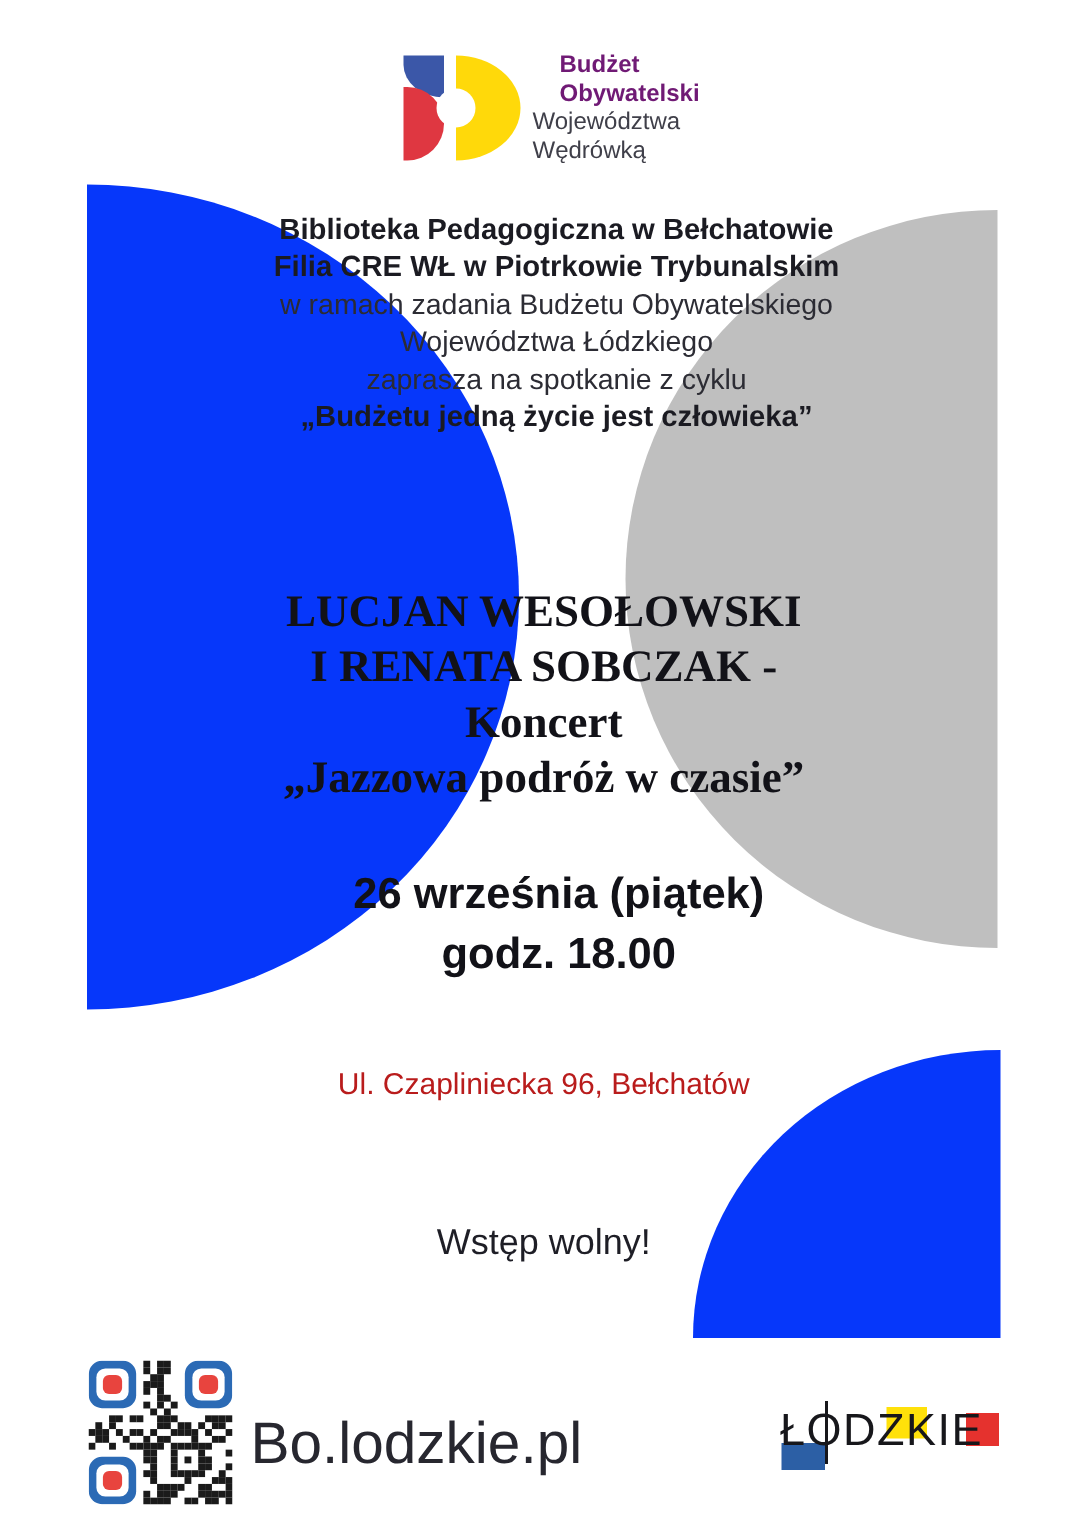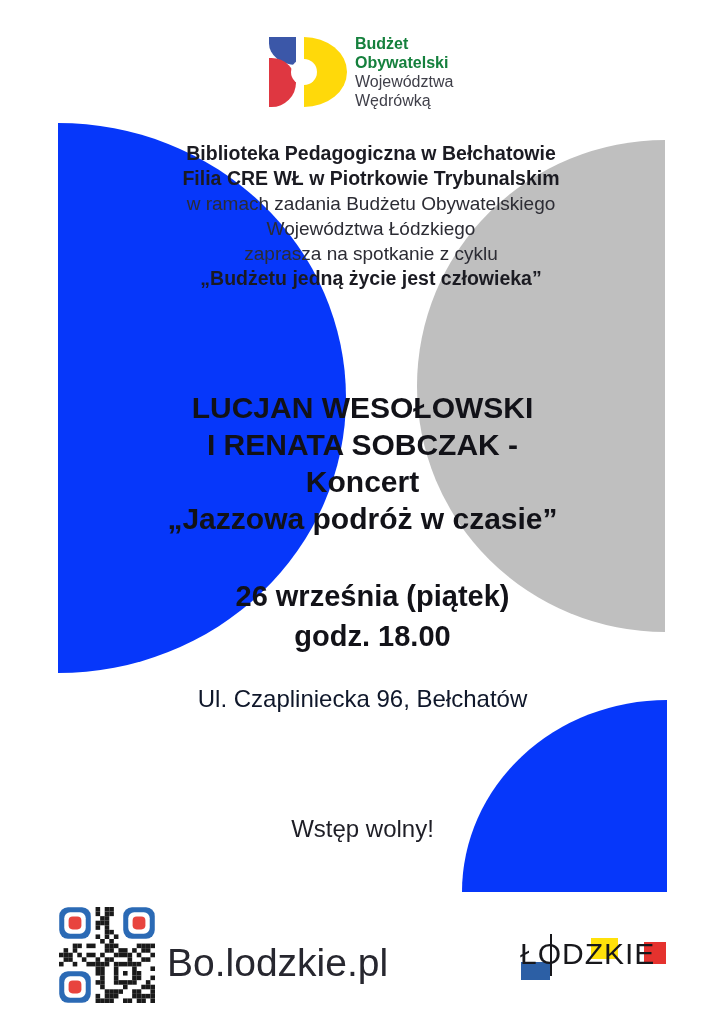--- a/index.html
+++ b/index.html
@@ -36,35 +36,35 @@
   .bo-red { left:11px; top:25px; width:27px; height:49px;
     background:var(--logo-red,#df3741);
     border-radius:0 26px 26px 0; }
   .bo-yellow { left:46px; top:4px; width:43px; height:70px;
     background:var(--logo-yellow,#ffd90a);
     border-radius:0 100% 100% 0 / 0 50% 50% 0; }
   .bo-notch { left:33px; top:26px; width:26px; height:26px;
     background:#fff; border-radius:50%; }
   .bo-text { position:absolute; left:97px; top:1px; line-height:19px;
     font-size:16px; color:#3f3f49; white-space:nowrap; }
-  .bo-text .b { font-weight:bold; color:#15803d; }
+  .bo-text .b { font-weight:bold; color:#701a75;margin-left:18px; }
 
   
   .center-block { left:58px; width:609px; text-align:center; }
   .header-block { top:141px; }
   .h-line { line-height:25px; font-size:19px; color:#2c2c34;padding-left:17px; }
   .h-line.b { font-weight:bold; font-size:19.5px; color:#1b1b22; }
 
   .title-block { top:389px; font-weight:bold; }
-  .t-line { line-height:37px; font-size:30px; color:#121218; }
+  .t-line { line-height:37px; font-size:30px; color:#121218;font-family:Liberation Serif, serif; }
 
   .datetime-block { top:576px; font-weight:bold;margin-left:10px; }
   .d-line { line-height:40px; font-size:29px; color:#121218; }
 
-  .address-block { top:686px; font-size:24px; line-height:26px; color:#0f172a; }
+  .address-block { top:710px; font-size:20px; line-height:26px; color:#b91c1c; }
   .admission-block { top:816px; font-size:24px; line-height:26px; color:#1e1e26; }
 
   
   .qr { left:59px; top:907px; width:96px; height:96px; }
   .qr svg { display:block; width:96px; height:96px; }
   .website { left:167px; top:941px; font-size:39px; color:#27272f; }
 
   .lodzkie-logo { left:520px; top:932px; width:165px; height:56px; }
   .lz-rect { position:absolute; }
   .lz-blue { left:1px; top:30px; width:29px; height:18px; background:var(--lodzkie-blue,#2c5fa5); }

